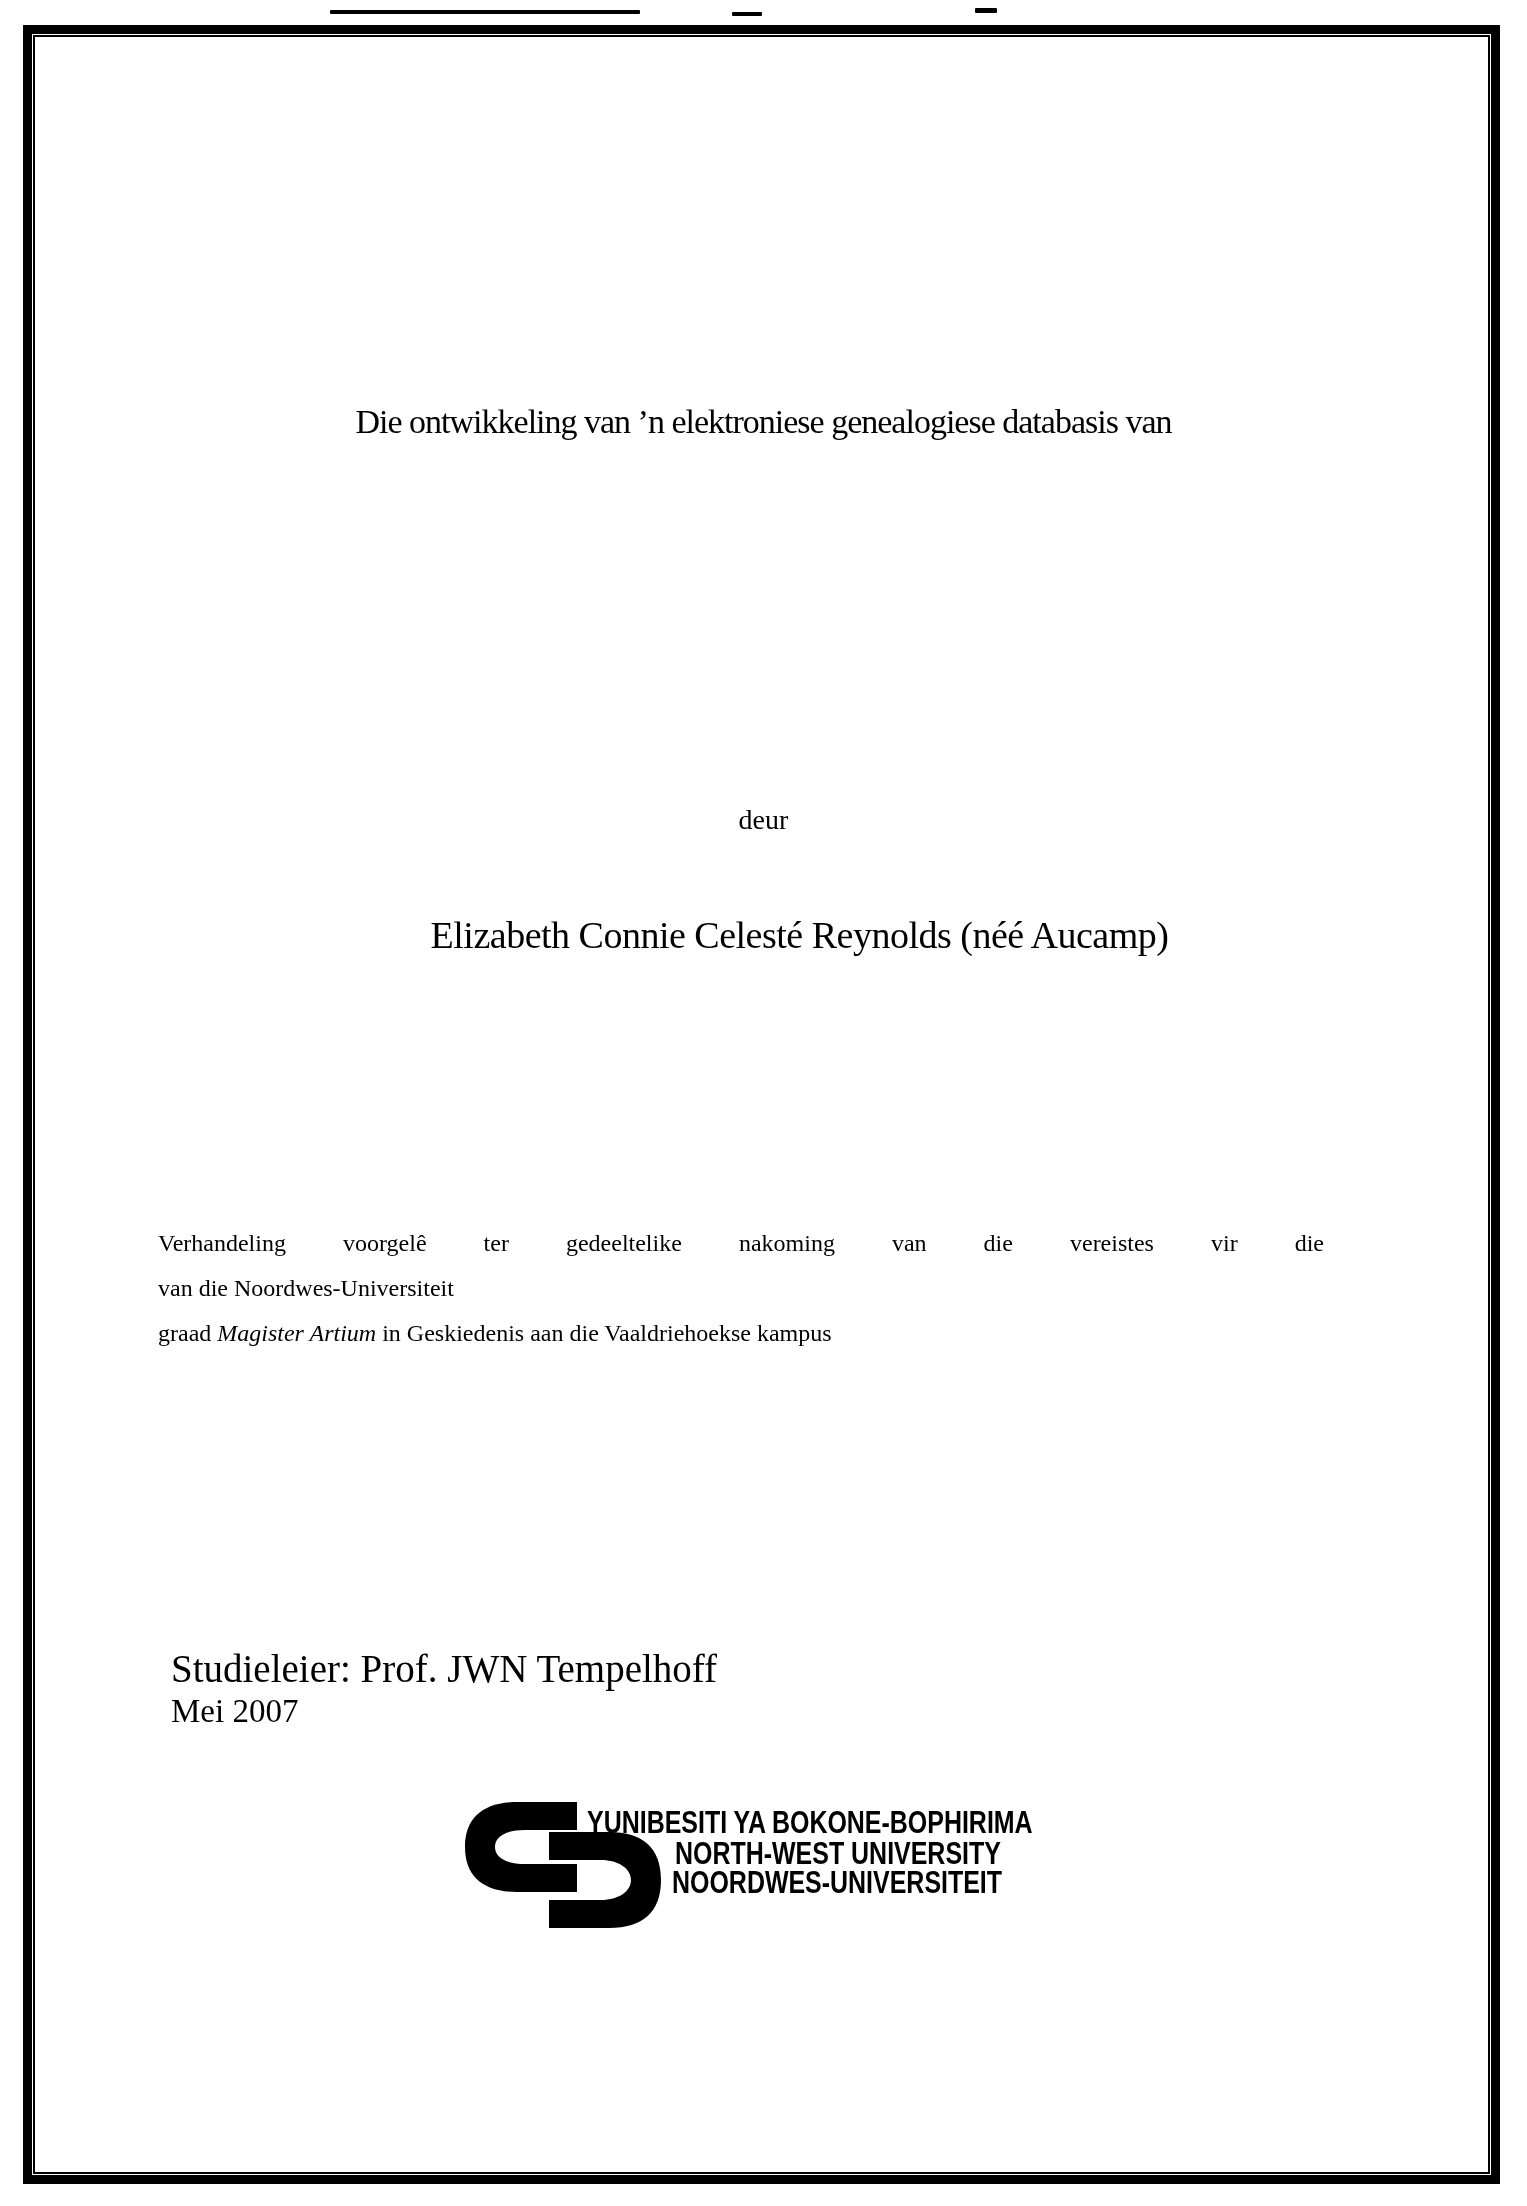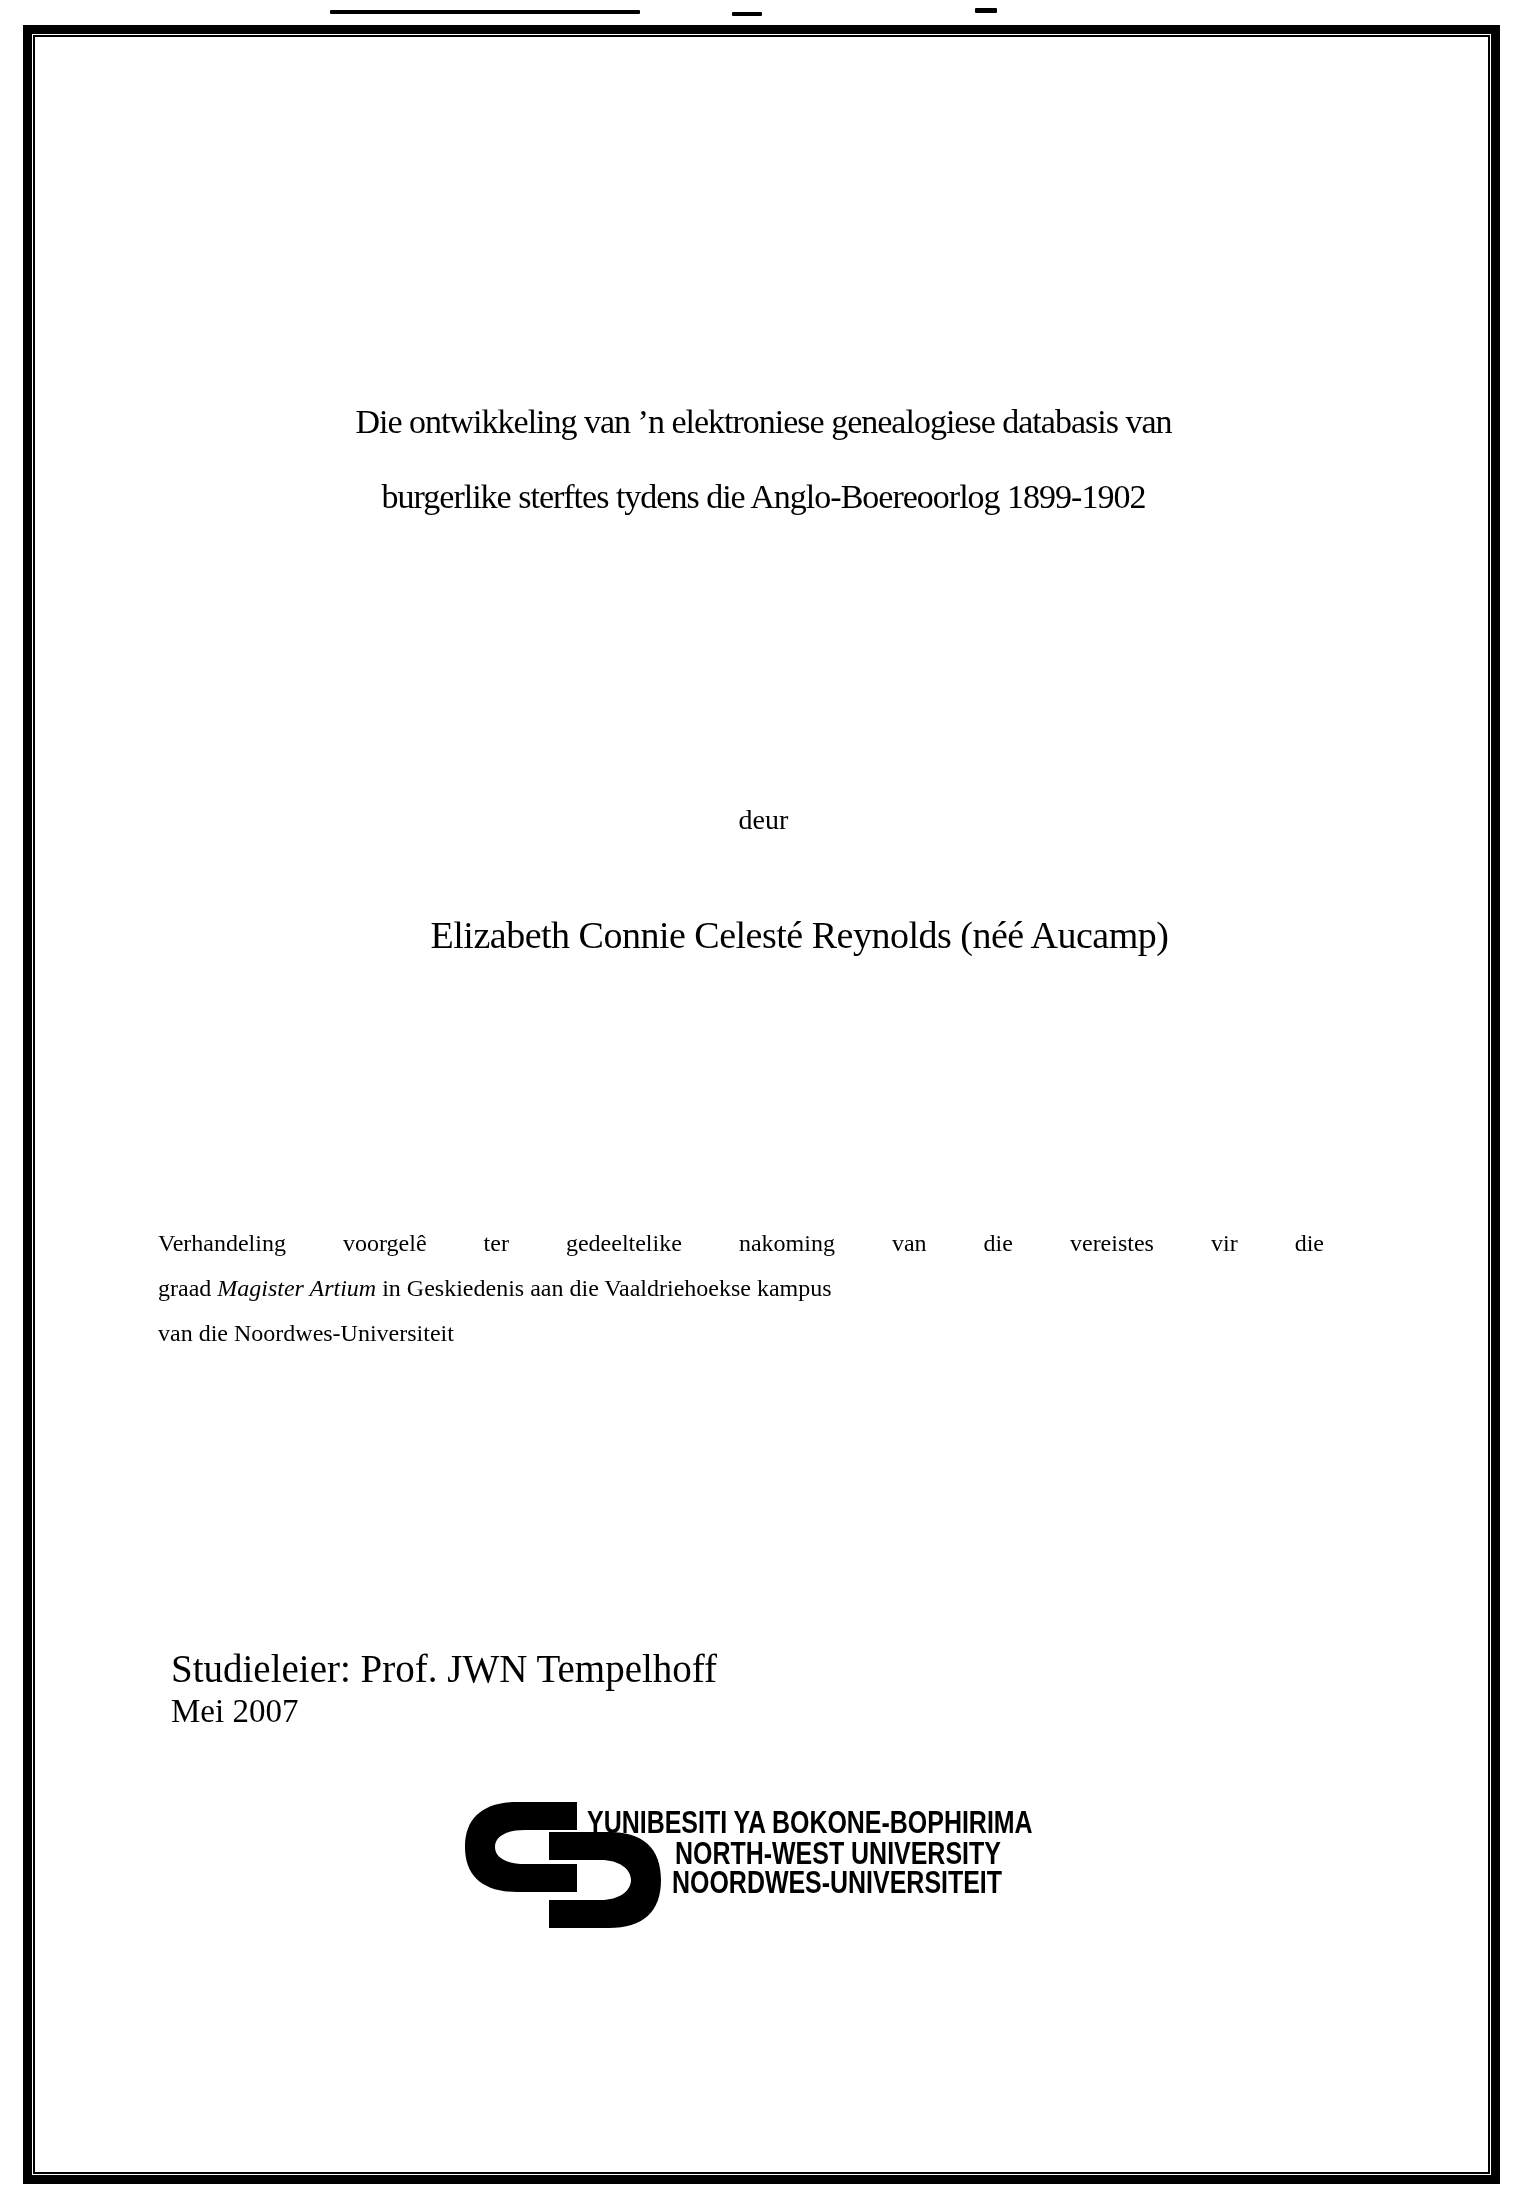--- a/index.html
+++ b/index.html
@@ -93,30 +93,29 @@
 
   <div class="frame">
     <div class="frame-inner"></div>
   </div>
 
   <div class="artifact a1"></div>
   <div class="artifact a2"></div>
   <div class="artifact a3"></div>
 
   <div class="center-line title-line tl1">Die ontwikkeling van ’n elektroniese genealogiese databasis van</div>
-  <div class="center-line title-line tl2">burgerlike sterftes tydens die Anglo-Boereoorlog 1899-1902</div>
 
   <div class="center-line byline">deur</div>
 
   <div class="center-line author">Elizabeth Connie Celesté Reynolds (néé Aucamp)</div>
 
   <div class="statement">
     <div class="st-justify">Verhandeling voorgelê ter gedeeltelike nakoming van die vereistes vir die</div>
+    <div>van die Noordwes-Universiteit</div>
     <div><span>graad </span><span class="italic">Magister Artium</span><span> in Geskiedenis aan die Vaaldriehoekse kampus</span></div>
-    <div>van die Noordwes-Universiteit</div>
   </div>
 
   <div class="supervisor">Studieleier: Prof. JWN Tempelhoff</div>
 
   <div class="date">Mei 2007</div>
 
   <div class="logo">
     <svg class="logo-mark" viewBox="0 0 196 126" aria-hidden="true">
       <path d="M 112 0 L 52 0 C 18 0 0 16 0 45 C 0 74 18 90 52 90 L 112 90 L 112 62 L 60 62 C 42 62 30 56 30 45 C 30 34 42 28 60 28 L 112 28 Z"></path>
       <path d="M 84 30 L 144 30 C 178 30 196 46 196 78 C 196 110 178 126 144 126 L 84 126 L 84 98 L 136 98 C 154 98 166 89 166 78 C 166 67 154 58 136 58 L 84 58 Z"></path>

